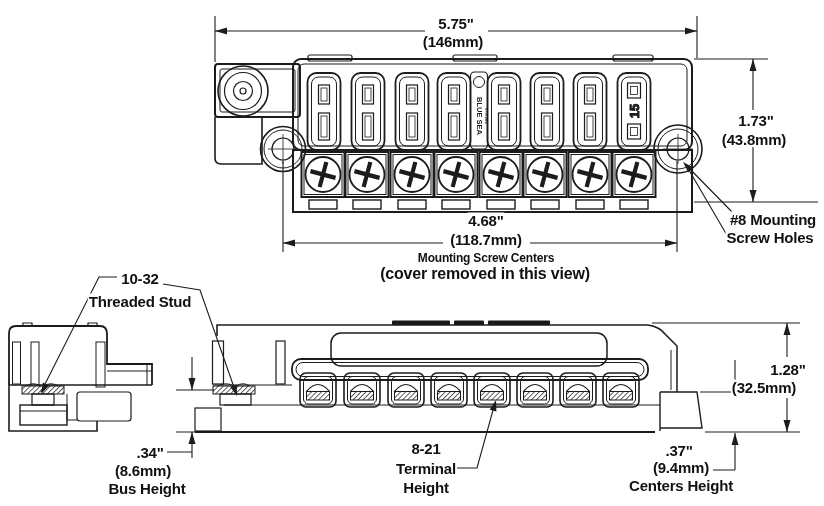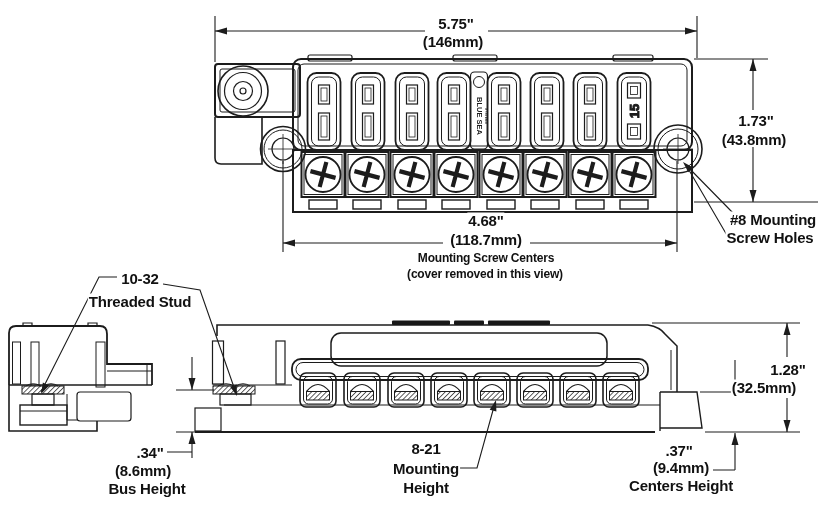--- a/index.html
+++ b/index.html
@@ -7,21 +7,21 @@
     position:relative;width:824px;height:506px;background:#fff;overflow:hidden;
     font-family:"Liberation Sans",sans-serif;color:#111;
   }
   .canvas svg{position:absolute;left:0;top:0;}
   .lbl{
     position:absolute;transform:translate(-50%,-50%);
     font-weight:bold;font-size:15px;line-height:1;white-space:nowrap;
     color:#111;letter-spacing:-0.2px;background:#fff;padding:0 1px;
   }
   .lbl.big{font-size:12px;}
-  .lbl.small{font-size:12px;}
+  .lbl.small{font-size:16px;}
 </style>
 </head>
 <body>
 
 <div class="canvas">
 
 <svg width="824" height="506" viewBox="0 0 824 506">
   <defs>
     <pattern id="hatch" width="3.5" height="3.5" patternUnits="userSpaceOnUse" patternTransform="rotate(45)">
       <rect width="3.5" height="3.5" fill="#fff"></rect>
@@ -321,21 +321,21 @@
 <div class="lbl" style="left:770px;top:237px">Screw Holes</div>
 
 <div class="lbl" style="left:140px;top:278px">10-32</div>
 <div class="lbl" style="left:140px;top:301px">Threaded Stud</div>
 
 <div class="lbl" style="left:150px;top:452px">.34"</div>
 <div class="lbl" style="left:143px;top:470px">(8.6mm)</div>
 <div class="lbl" style="left:147px;top:488px">Bus Height</div>
 
 <div class="lbl" style="left:426px;top:448px">8-21</div>
-<div class="lbl" style="left:426px;top:468px">Mounting</div>
+<div class="lbl" style="left:426px;top:468px">Terminal</div>
 <div class="lbl" style="left:426px;top:487px">Height</div>
 
 <div class="lbl" style="left:679px;top:450px">.37"</div>
 <div class="lbl" style="left:681px;top:467px">(9.4mm)</div>
 <div class="lbl" style="left:681px;top:485px">Centers Height</div>
 
 <div class="lbl" style="left:788px;top:369px">1.28"</div>
 <div class="lbl" style="left:764px;top:387px">(32.5mm)</div>
 
 </div>

